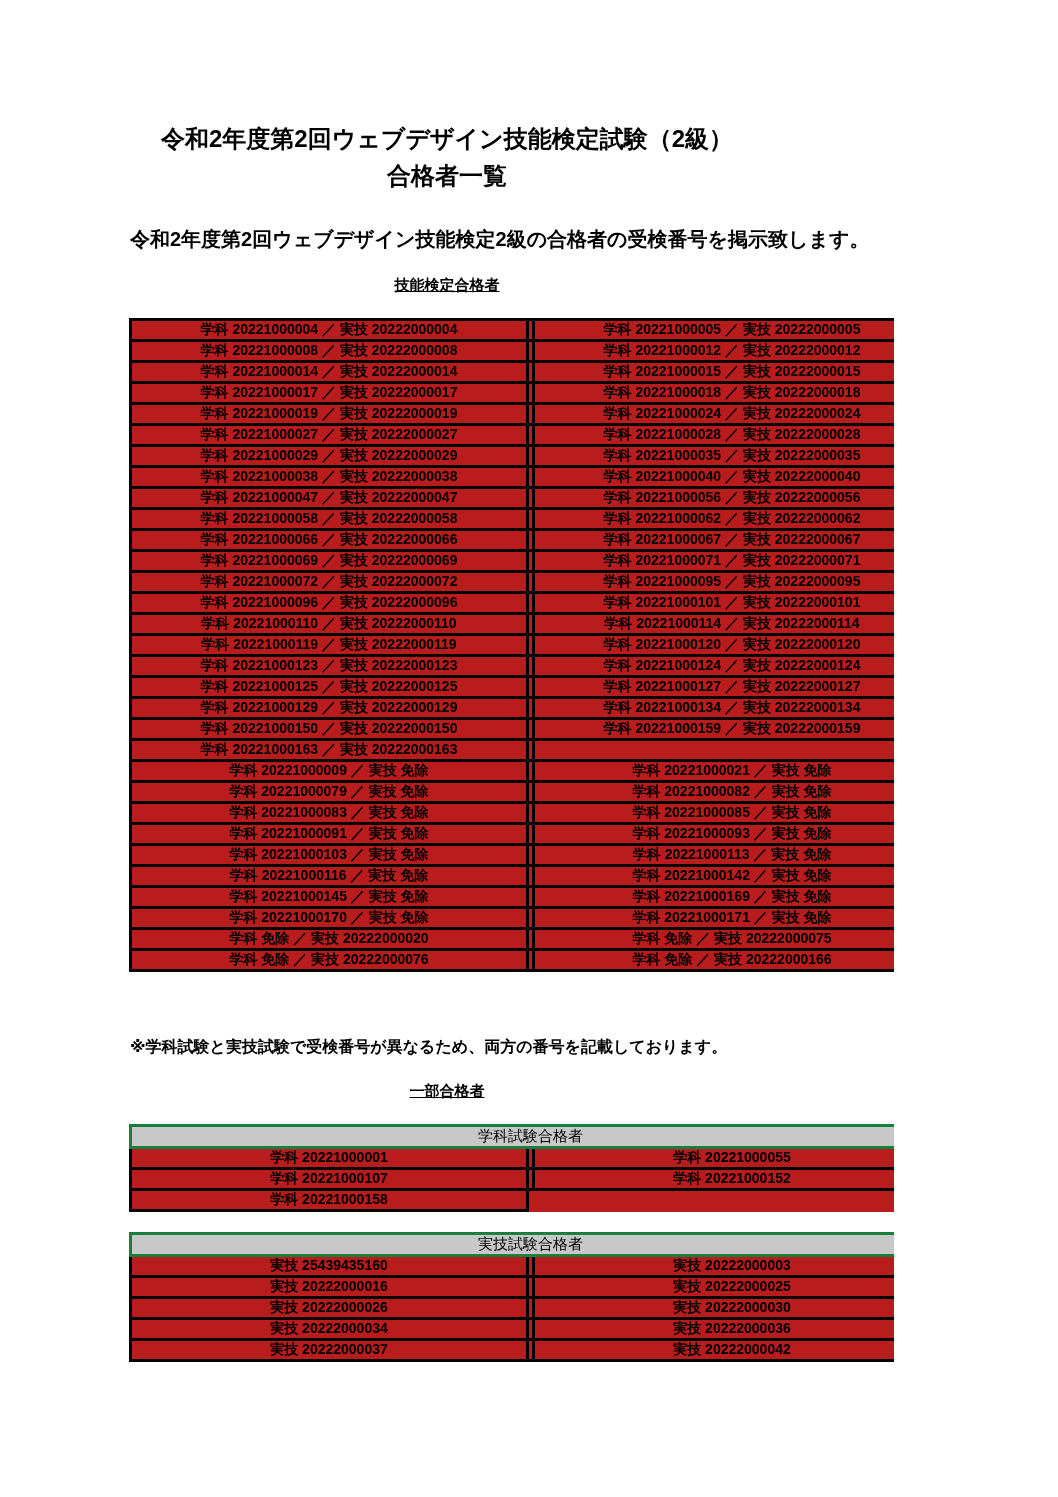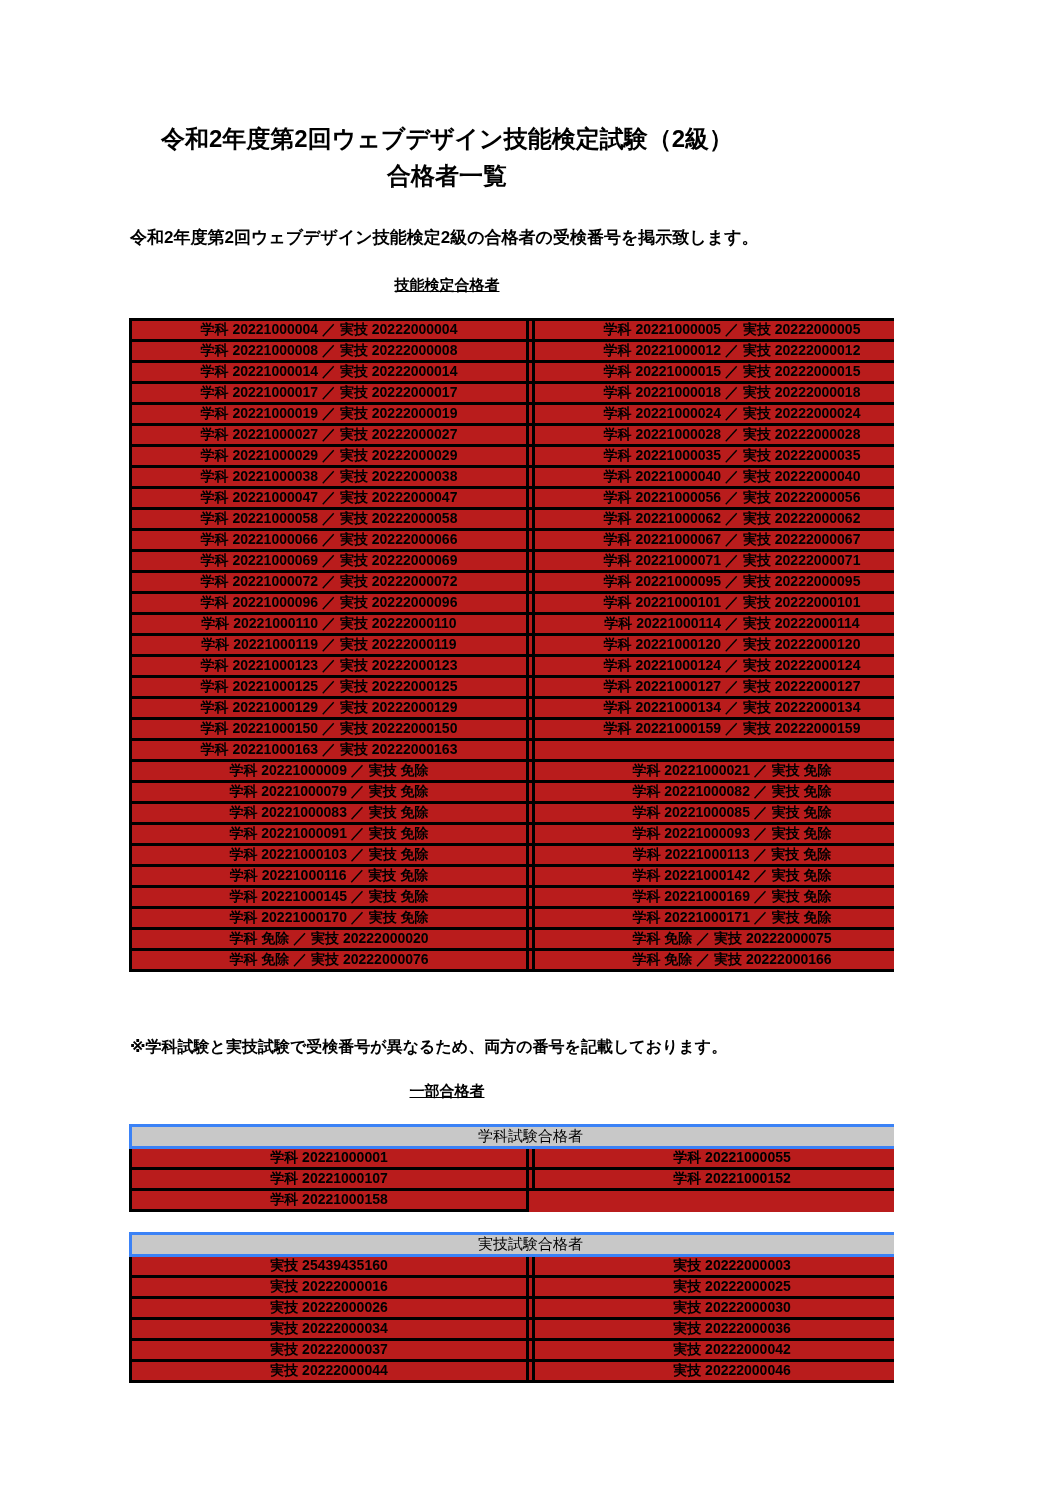--- a/index.html
+++ b/index.html
@@ -16,21 +16,21 @@
     overflow: hidden;
     margin-top: 28px;
   }
   .title {
     position: absolute; top: 92px; left: 0; width: 100%;
     text-align: center; font-size: 24px; font-weight: bold;
     line-height: 37px;
   }
   .intro {
     position: absolute; top: 198px; left: 130px;
-    font-size: 17px; font-weight: bold; white-space: nowrap;
+    font-size: 20px; font-weight: bold; white-space: nowrap;
   }
   .sec-heading {
     position: absolute; left: 0; width: 100%;
     text-align: center; font-size: 15px; font-weight: bold;
     text-decoration: underline;
   }
   #sec1 { top: 248px; }
   #sec2 { top: 1054px; }
   .note {
     position: absolute; top: 1009px; left: 130px;
@@ -38,21 +38,21 @@
   }
   table.tbl {
     position: absolute; left: 129px; width: 800px;
     border-collapse: collapse; table-layout: fixed;
     background: #b91c1c;
   }
   #main-table    { top: 290px; }
   #gakka-table   { top: 1096px; }
   #jitsugi-table { top: 1204px; }
   .tbl th {
-    border: 3px solid #3b82f6;
+    border: 3px solid #15803d;
     background: #c8c8c8;
     font-weight: normal; font-size: 15px;
     height: 22px; text-align: center;
   }
   .tbl td {
     border: 3px solid #000000;
     height: 19px; padding: 0;
     font-size: 14px; font-weight: bold;
     text-align: center; white-space: nowrap; overflow: hidden;
   }
@@ -302,21 +302,16 @@
         <tr>
           <td>実技 20222000034</td>
           <td class="spacer"></td>
           <td>実技 20222000036</td>
         </tr>
         <tr>
           <td>実技 20222000037</td>
           <td class="spacer"></td>
           <td>実技 20222000042</td>
         </tr>
-        <tr>
-          <td>実技 20222000044</td>
-          <td class="spacer"></td>
-          <td>実技 20222000046</td>
-        </tr>
       </tbody>
   </table>
 
 </div>
 
 </body></html>

